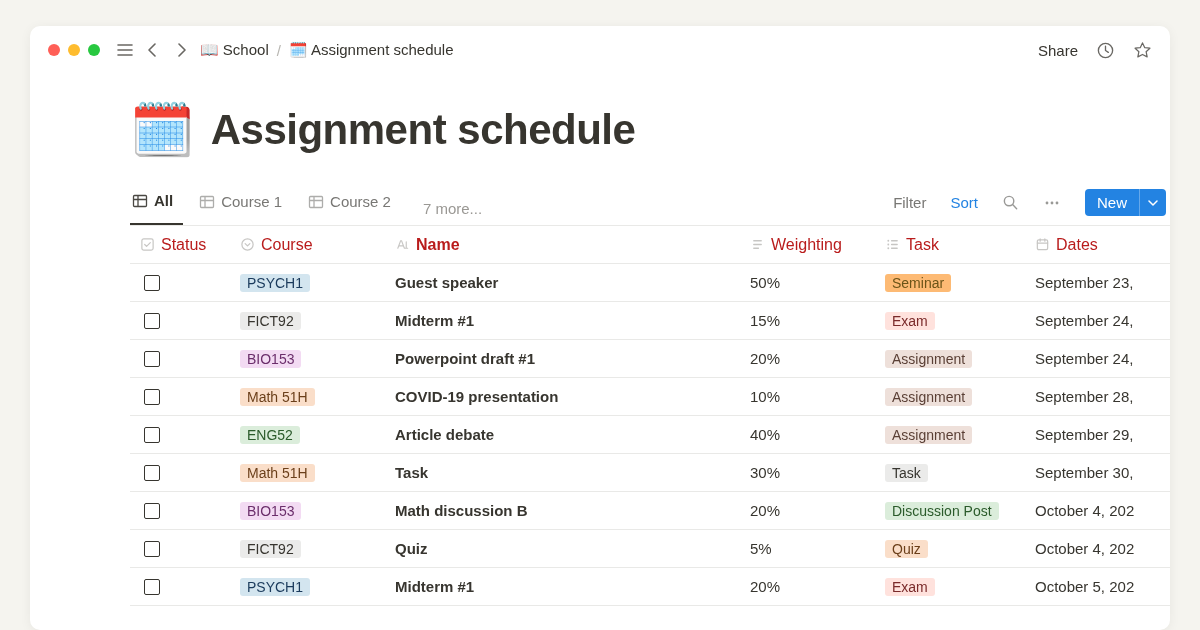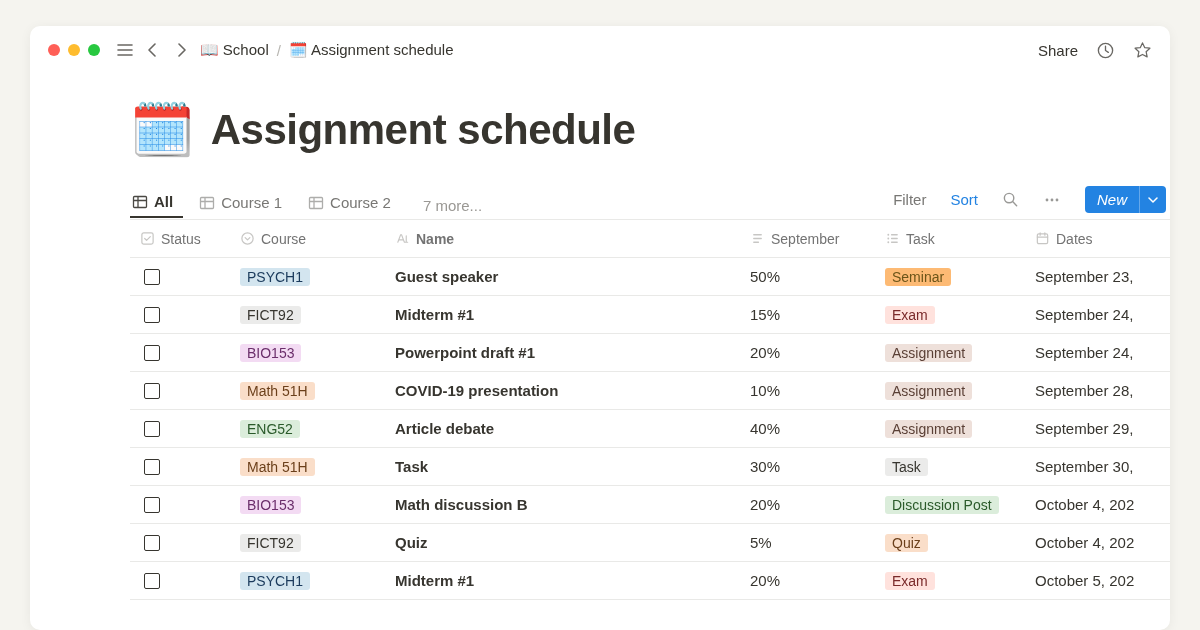--- a/index.html
+++ b/index.html
@@ -49,21 +49,21 @@
 .views-row {
   display: flex;
   align-items: center;
   gap: 4px;
   border-bottom: 1px solid #e9e9e7;
 }
 .view-tab {
   display: flex;
   align-items: center;
   gap: 6px;
-  padding: 6px 10px 6px 2px;
+  padding: 6px 10px 14px 2px;
   font-size: 15px;
   color: #787774;
   cursor: pointer;
   margin-right: 10px;
 }
 .view-tab.active {
   color: #37352f;
   font-weight: 600;
   border-bottom: 2px solid #37352f;
 }
@@ -76,29 +76,29 @@
 .new-btn {
   display: flex;
   align-items: center;
   background: #2383e2;
   color: #fff;
   border-radius: 4px;
   overflow: hidden;
   font-size: 15px;
   font-weight: 500;
 }
-.new-main { padding: 5px 12px; cursor: pointer; font-style: italic; }
+.new-main { padding: 5px 12px; cursor: pointer; }
 .new-chevron { padding: 5px 8px; border-left: 1px solid rgba(255,255,255,0.3); cursor: pointer; }
 .table { width: 100%; }
 .thead, .trow {
   display: flex;
   align-items: center;
   border-bottom: 1px solid #e9e9e7;
 }
-.thead { height: 38px; color: #737373; font-size: 14px; }
+.thead { height: 38px; color: #b91c1c; font-size: 16px; }
 .trow { height: 38px; color: #37352f; font-size: 15px; }
 .th, .td { display: flex; align-items: center; gap: 6px; padding: 0 10px; }
 .col-status { width: 100px; flex: 0 0 100px; justify-content: flex-start; }
 .col-course { width: 155px; flex: 0 0 155px; }
 .col-name { flex: 1; font-weight: bold; }
 .col-weight { width: 135px; flex: 0 0 135px; }
 .col-task { width: 150px; flex: 0 0 150px; }
 .col-dates { width: 145px; flex: 0 0 145px; white-space: nowrap; overflow: hidden; }
 .th svg { opacity: 0.55; flex-shrink: 0; }
 .checkbox {
@@ -245,21 +245,21 @@
         <div class="th col-name">
           <svg width="15" height="15" viewBox="0 0 16 16">
               <path d="M3 12l3-8h1l3 8M4.2 9.5h4.6M12 5v7m-1.5 0h3" stroke="#9a9894" stroke-width="1.2" fill="none" stroke-linecap="round"></path>
             </svg>
           <span>Name</span>
         </div>
         <div class="th col-weight">
           <svg width="15" height="15" viewBox="0 0 16 16">
               <path d="M4 4h8M4 8h8M4 12h5" stroke="#9a9894" stroke-width="1.4" stroke-linecap="round"></path>
             </svg>
-          <span>September</span>
+          <span>Weighting</span>
         </div>
         <div class="th col-task">
           <svg width="15" height="15" viewBox="0 0 16 16">
               <circle cx="3.5" cy="4" r="1" fill="#9a9894"></circle>
               <circle cx="3.5" cy="8" r="1" fill="#9a9894"></circle>
               <circle cx="3.5" cy="12" r="1" fill="#9a9894"></circle>
               <path d="M7 4h6M7 8h6M7 12h6" stroke="#9a9894" stroke-width="1.4" stroke-linecap="round"></path>
             </svg>
           <span>Task</span>
         </div>

